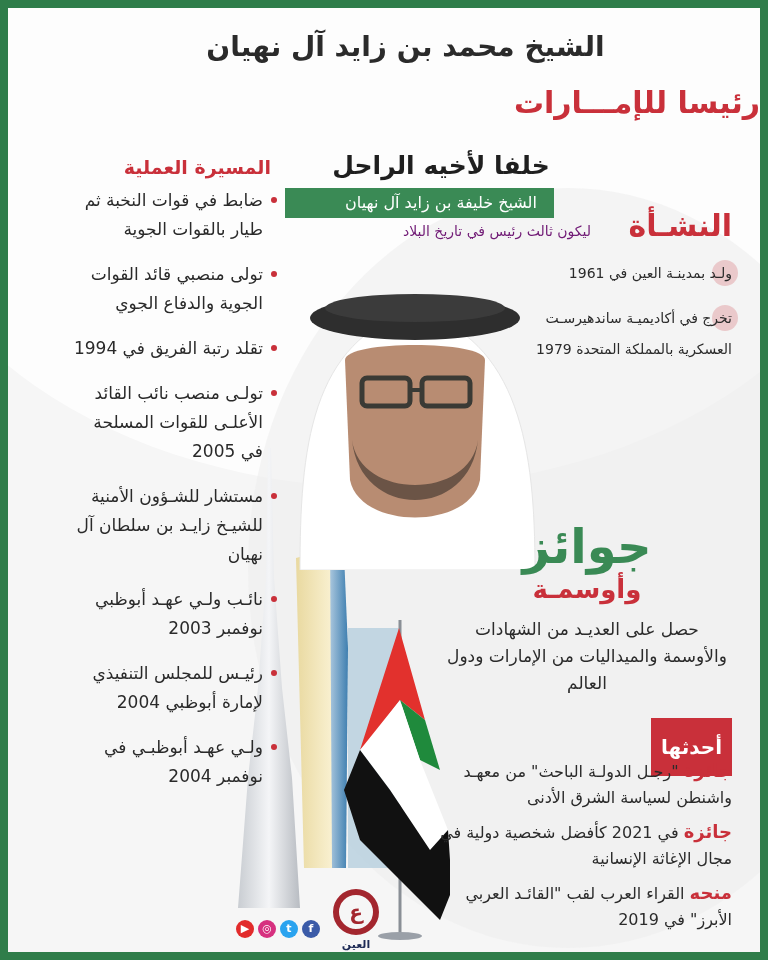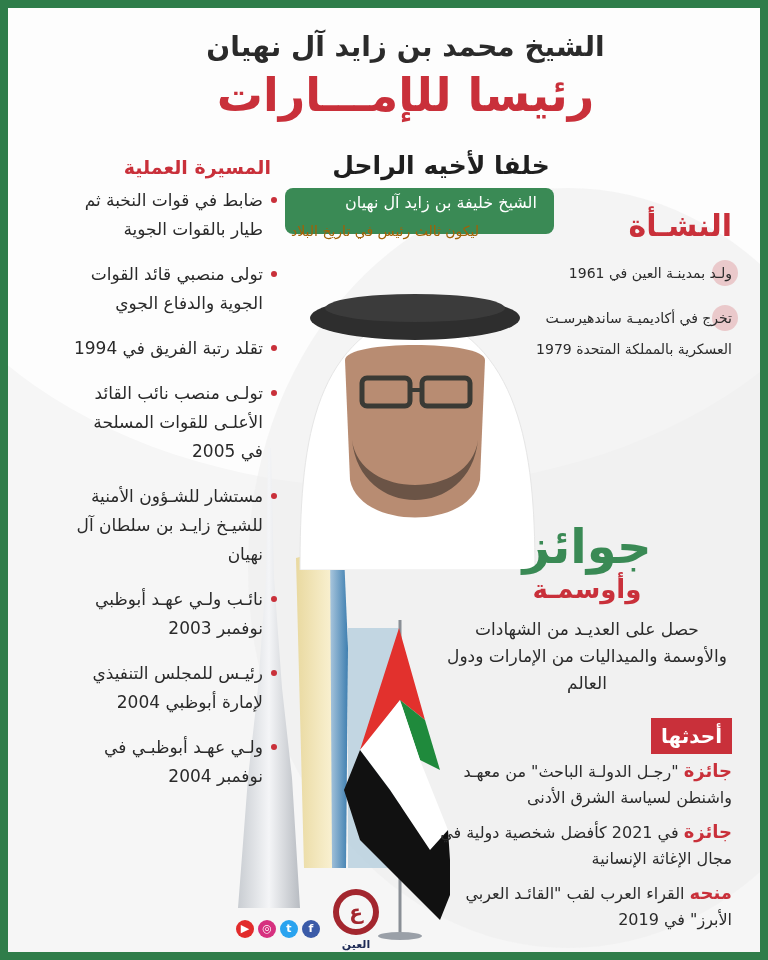--- a/index.html
+++ b/index.html
@@ -21,35 +21,35 @@
     position:absolute; left:240px; top:180px; width:640px; height:760px;
     border-radius:50%; background:#efefef; opacity:0.6;
   }
   [dir="rtl"] { direction:rtl;padding-left:43px; }
 
   .title1 {
     position:absolute; left:0; right:0; top:22px; text-align:center;
     font-weight:bold; font-size:28px; color:#2b2b2b;
   }
   .title2 {
-    position:absolute; left:0; right:0; top:60px; text-align:center;
-    font-weight:bold; font-size:46px; color:#c9303a; letter-spacing:1px;
+    position:absolute; left:0; right:0; top:77px; text-align:right;
+    font-weight:bold; font-size:30px; color:#c9303a; letter-spacing:1px;
   }
 
   .succ-title {
     position:absolute; left:240px; width:300px; top:143px; text-align:center;
     font-weight:bold; font-size:25px; color:#1f1f1f;
   }
   .succ-name {
-    position:absolute; left:277px; top:180px; width:226px; height:46px;
-    background:#3a8a55; color:#fff; font-size:16px; line-height:30px; text-align:center;border-radius:8px;
+    position:absolute; left:277px; top:180px; width:226px; height:30px;
+    background:#3a8a55; color:#fff; font-size:16px; line-height:30px; text-align:center;
   }
   .succ-note {
-    position:absolute; left:240px; width:300px; top:215px; text-align:left;
-    font-size:14px; color:#a16207;
+    position:absolute; left:240px; width:300px; top:215px; text-align:right;
+    font-size:14px; color:#701a75;
   }
 
   
   .career {
     position:absolute; left:18px; top:148px; width:210px; text-align:right;
   }
   .career h3 {
     margin:0 0 8px 0; font-size:19px; color:#c9303a; font-weight:bold; padding-right:8px;
   }
   .career ul { list-style:none; margin:0; padding:0; }
@@ -80,21 +80,21 @@
 
   .awards {
     position:absolute; right:28px; top:512px; width:290px; text-align:center;
   }
   .awards .a1 { font-size:48px; font-weight:bold; color:#3a8a55; line-height:52px; }
   .awards .a2 { font-size:26px; font-weight:bold; color:#c9303a; line-height:34px; }
   .awards p {
     margin:10px 0 0 0; font-size:17px; line-height:27px; color:#2b2b2b;
   }
   .latest-tag {
-    position:absolute; right:28px; top:710px; height:32px; padding:2px 10px;
+    position:absolute; right:28px; top:710px; height:32px; padding:13px 10px;
     background:#c9303a; color:#fff; font-weight:bold; font-size:20px; line-height:32px;
   }
   .latest {
     position:absolute; right:28px; top:750px; width:300px; text-align:right;
   }
   .latest p { margin:0 0 8px 0; font-size:16px; line-height:26px; color:#2b2b2b; }
   .latest .kw { color:#c9303a; font-weight:bold; font-size:18px; }
 
   
   .portrait {

